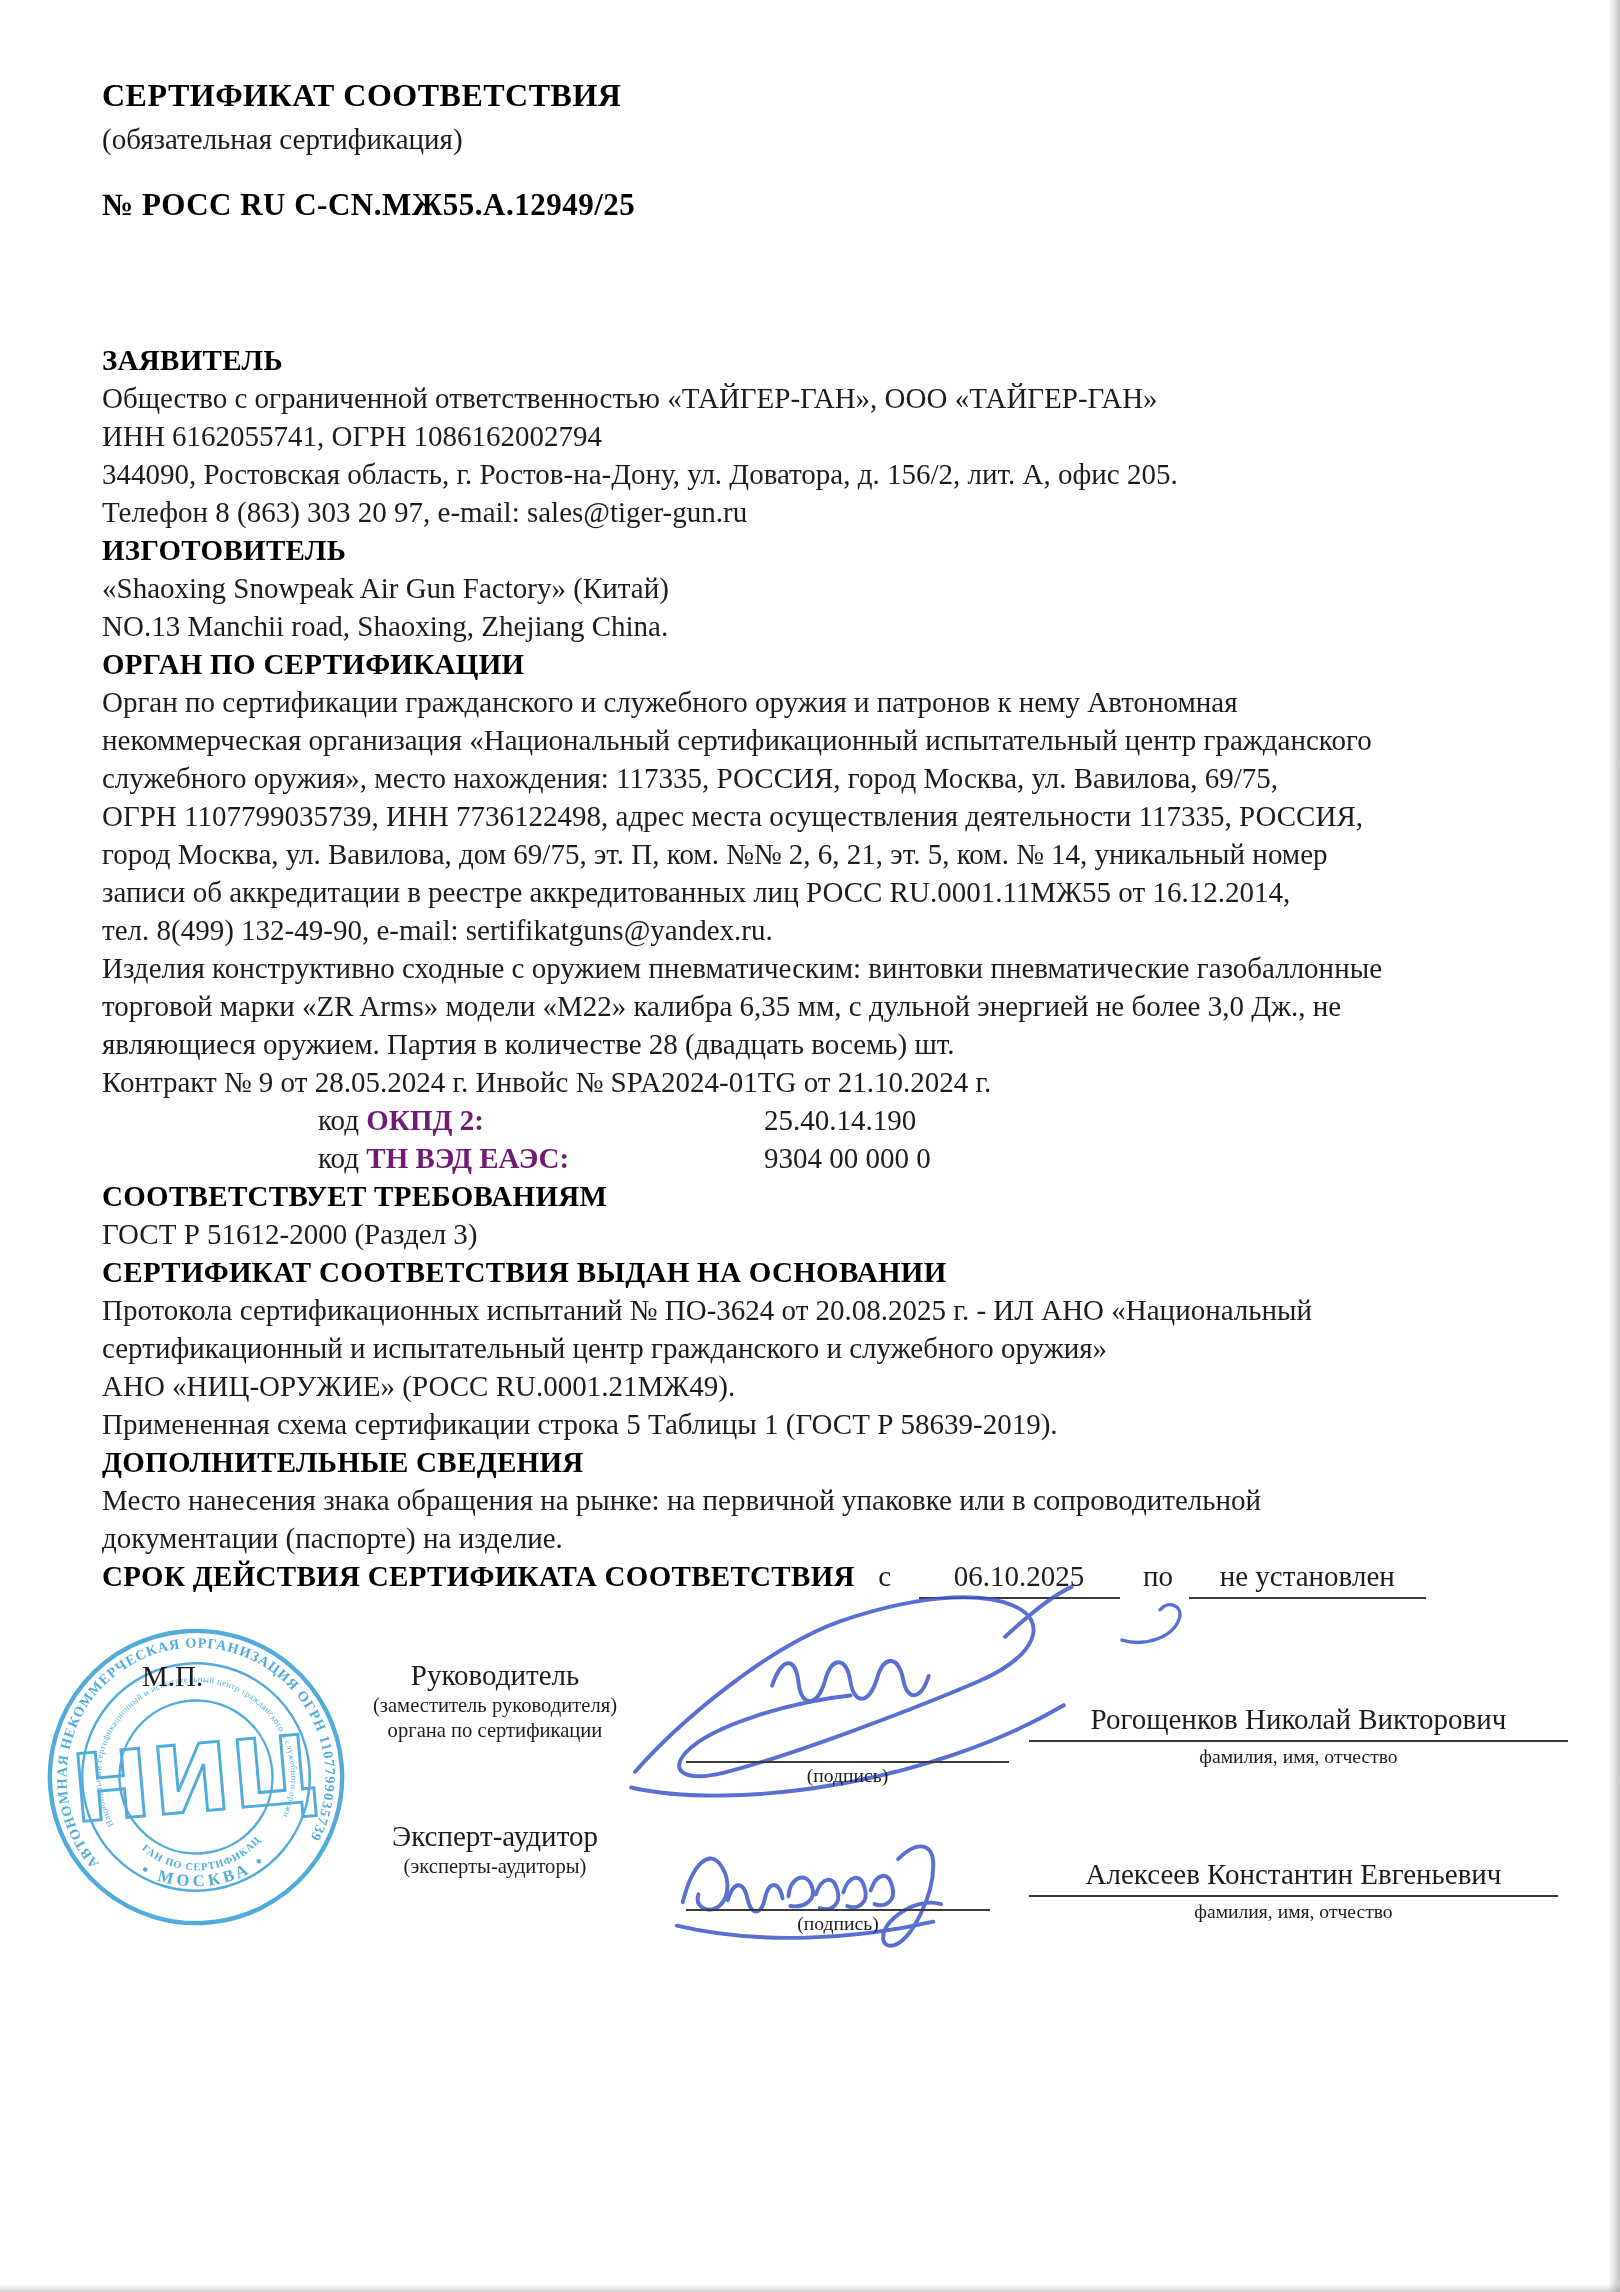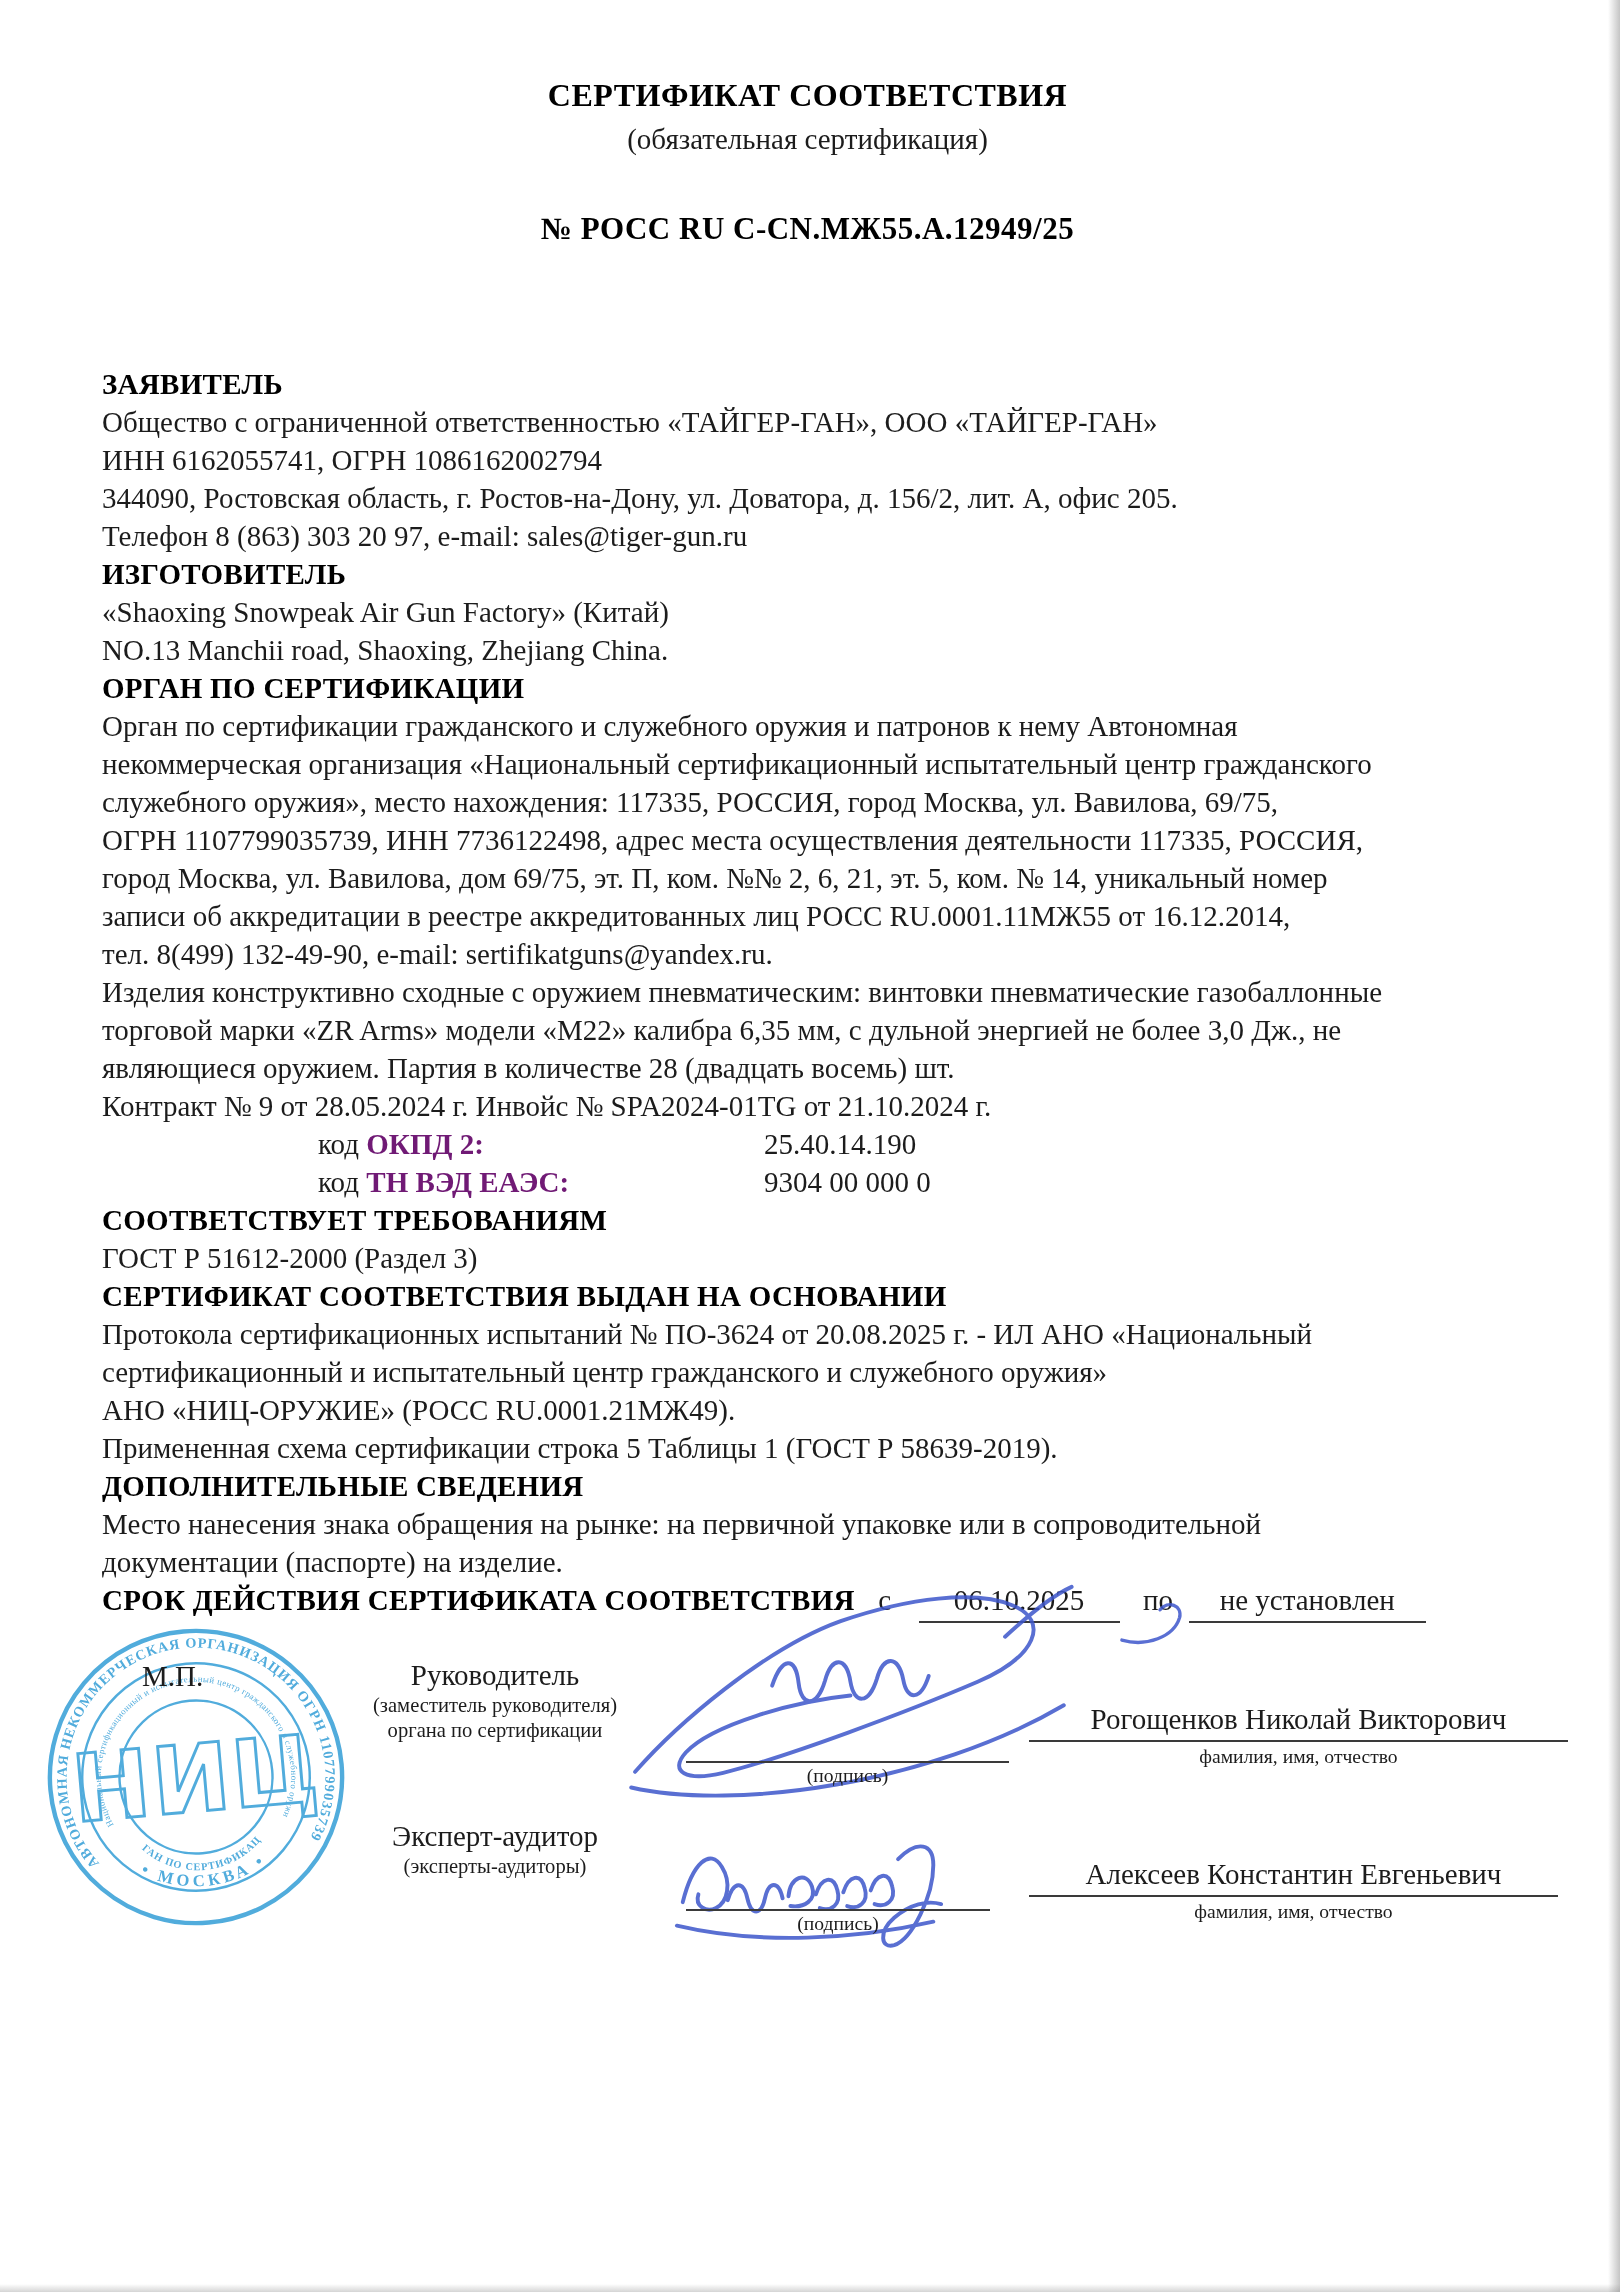--- a/index.html
+++ b/index.html
@@ -5,24 +5,24 @@
   :root{
     --paper:#ffffff; --ink:#1c1c1c; --stamp:#3aa1d8; --signature:#3d56cb; --rule:#3a3a3a;
   }
   html,body{margin:0;padding:0;background:#9a9a9a;}
   .page{
     position:relative; width:1620px; height:2293px; background:var(--paper);
     font-family:"Liberation Serif","DejaVu Serif",serif; color:var(--ink);
     overflow:hidden; margin:0 auto;
   }
   .doc{position:absolute; left:102px; top:0; width:1451px; padding-top:73px;}
-  .title-block{width:1411px; text-align:center;}
+  .title-block{width:1411px; }
   .t1{font-size:32px; font-weight:bold; line-height:45px; color:#000; letter-spacing:0.5px;}
   .t2{font-size:29px; line-height:43px;}
-  .t3{font-size:31px; font-weight:bold; line-height:45px; color:#000; margin-top:45px; letter-spacing:0.5px;}
+  .t3{font-size:31px; font-weight:bold; line-height:45px; color:#000; margin-top:21px; letter-spacing:0.5px;}
   .flow{margin-top:114px;}
   .h{font-size:29px; font-weight:bold; line-height:38px; color:#000000; white-space:nowrap; letter-spacing:0.3px;}
   .ln{font-size:29px; line-height:38px; white-space:nowrap;}
   .code-row{display:flex; line-height:38px; font-size:29px; white-space:nowrap;}
   .code-label{margin-left:216px; width:446px;}
   .code-label b{color:#701a75;}
   .srok-row{display:flex; align-items:baseline; line-height:38px; font-size:29px; white-space:nowrap;}
   .srok-row .h-inline{font-size:29px; font-weight:bold; color:#000; letter-spacing:0.3px;}
   .prep{margin-left:23.5px;}
   .field{display:inline-block; text-align:center; border-bottom:2px solid var(--rule); padding-bottom:2px;}

